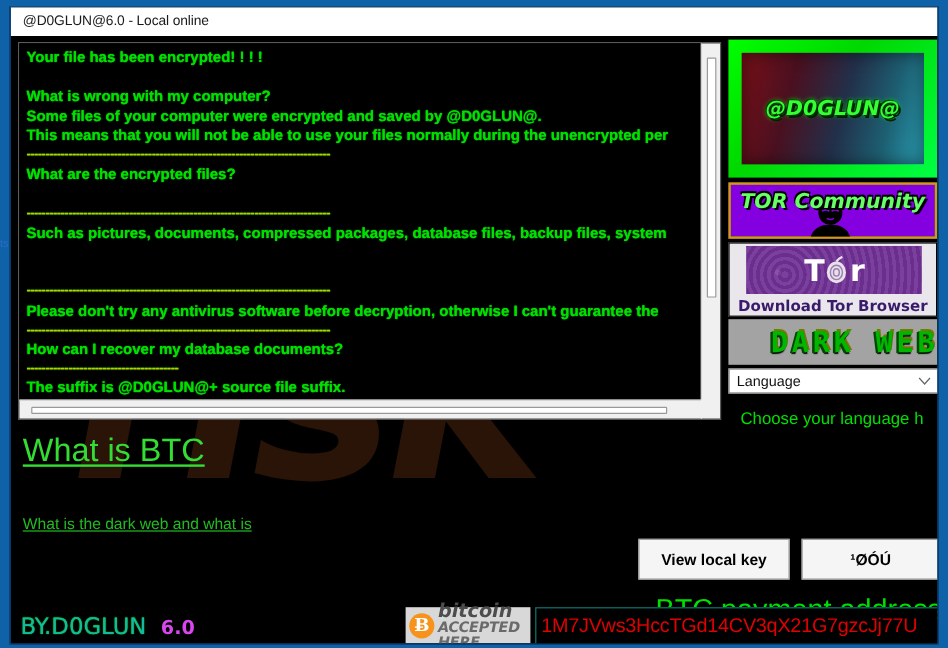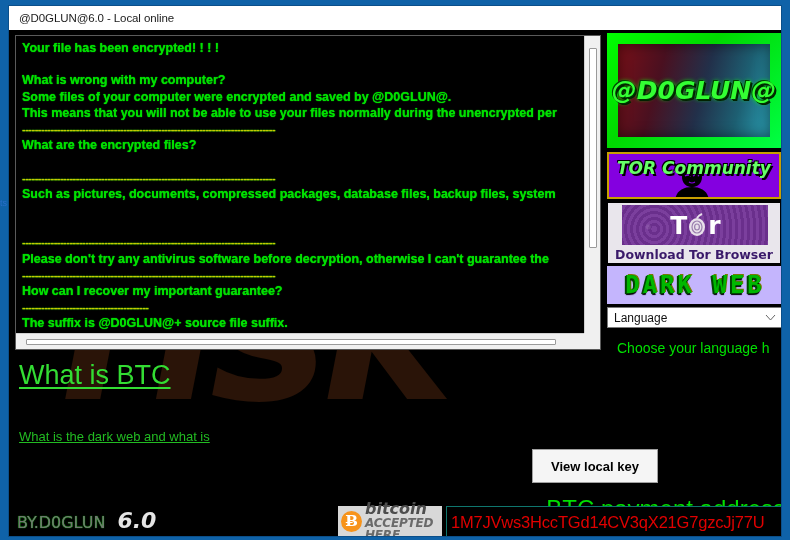--- a/index.html
+++ b/index.html
@@ -200,21 +200,21 @@
     background: linear-gradient(105deg, #7a1018 0%, #4a1020 28%, #22304a 55%, #1d5f72 78%, #2aa0b4 100%);
     display: flex;
     align-items: center;
     justify-content: center;
     box-shadow: inset 0 0 14px rgba(0,0,0,0.55);
   }
   .logo-text {
     font-family: "DejaVu Sans", sans-serif;
     font-weight: bold;
     font-style: italic;
-    font-size: 25px;
+    font-size: 17px;
     color: #33ff33;
     letter-spacing: 0px;
     text-shadow:
       1px 1px 0 #003300, 2px 2px 0 #002200,
       -1px -1px 0 #004400, 0 0 4px #0f0;
   }
 
   
   .tor-banner {
     position: absolute;
@@ -279,24 +279,24 @@
     font-weight: bold;
     font-size: 12.5px;
     color: #3a1a6a;
   }
 
   
   .darkweb {
     position: absolute;
     left: 0px; top: 236px;
     width: 174px; height: 38px;
-    background: #c4b5fd;
+    background: #a3a3a3;
     display: flex;
     align-items: center;
-    justify-content: center;
+    justify-content: flex-end;
   }
   .darkweb-text {
     font-family: "DejaVu Sans Mono", monospace;
     font-weight: bold;
     font-size: 24px;
     color: #22cc22;
     letter-spacing: 3px;
     text-shadow:
       1px 0 0 #0a0, -1px 1px 0 #050,
       0 2px 1px #000, 2px -1px 0 #7a7a20;
@@ -399,31 +399,30 @@
   .byline {
     position: absolute;
     left: 8px; bottom: 5px;
     display: flex;
     align-items: baseline;
     gap: 12px;
     z-index: 5;
   }
   .byline-name {
     font-family: "DejaVu Sans", sans-serif;
-    font-size: 16px;
-    color: #737373;
+    font-size: 19px;
+    color: #14b8a6;
     letter-spacing: 0px;
     text-shadow: 0 0 1px #0f0;
   }
   .byline-ver {
     font-family: "DejaVu Sans", sans-serif;
     font-weight: bold;
-    font-style: italic;
-    font-size: 22px;
-    color: #e5e5e5;
+    font-size: 16px;
+    color: #d946ef;
   }
 
   .bitcoin-logo {
     position: absolute;
     left: 329px; bottom: 2px;
     width: 104px; height: 30px;
     background: #d8d8d8;
     display: flex;
     align-items: center;
     padding-left: 3px;
@@ -509,21 +508,21 @@
             <div class="ransom-line sep">--------------------------------------------------------------------------------</div>
             <div class="ransom-line ">What are the encrypted files?</div>
             <div class="ransom-line blank">&nbsp;</div>
             <div class="ransom-line sep">--------------------------------------------------------------------------------</div>
             <div class="ransom-line ">Such as pictures, documents, compressed packages, database files, backup files, system</div>
             <div class="ransom-line blank">&nbsp;</div>
             <div class="ransom-line blank">&nbsp;</div>
             <div class="ransom-line sep">--------------------------------------------------------------------------------</div>
             <div class="ransom-line ">Please don't try any antivirus software before decryption, otherwise I can't guarantee the</div>
             <div class="ransom-line sep">--------------------------------------------------------------------------------</div>
-            <div class="ransom-line ">How can I recover my important guarantee?</div>
+            <div class="ransom-line ">How can I recover my database documents?</div>
             <div class="ransom-line sep">----------------------------------------</div>
             <div class="ransom-line ">The suffix is @D0GLUN@+ source file suffix.</div>
             <div class="ransom-line ">Such files can only be decrypted through our decryption service.</div>
           </div>
 
         <div class="vscroll">
           <div class="vscroll-thumb"></div>
         </div>
         <div class="hscroll">
           <div class="hscroll-thumb"></div>
@@ -580,20 +579,21 @@
 
         <div class="lang-hint">Choose your language h</div>
       </div>
 
       <div class="links">
         <a class="link-btc" href="#">What is BTC</a>
         <a class="link-small link-row-1" href="#">What is the dark web and what is </a>
       </div>
 
       <div class="btn btn-viewkey">View local key</div>
+      <div class="btn btn-pay">¹ØÓÚ</div>
 
       <div class="btc-heading">BTC payment address</div>
 
       <div class="byline">
         <span class="byline-name">BY.D0GLUN</span>
         <span class="byline-ver">6.0</span>
       </div>
 
       <div class="bitcoin-logo">
         <span class="btc-coin">Ƀ</span>

